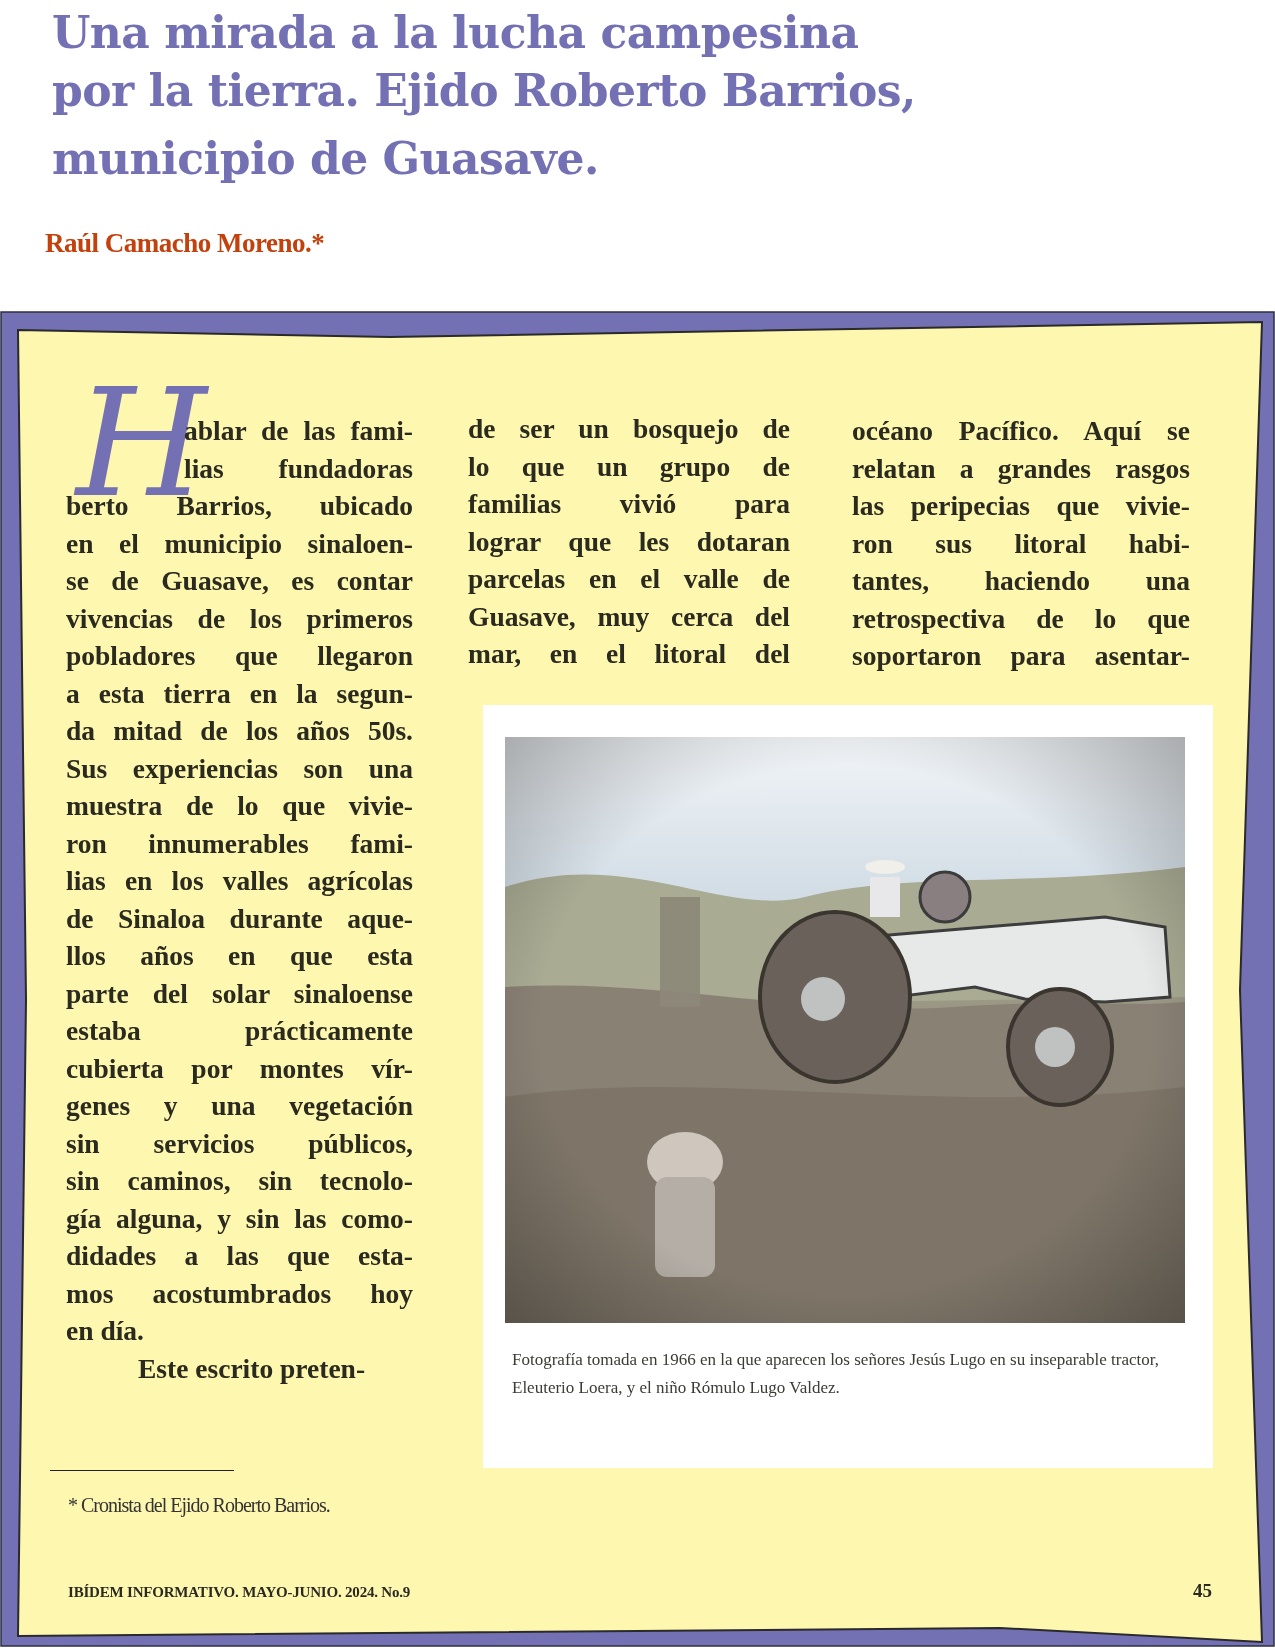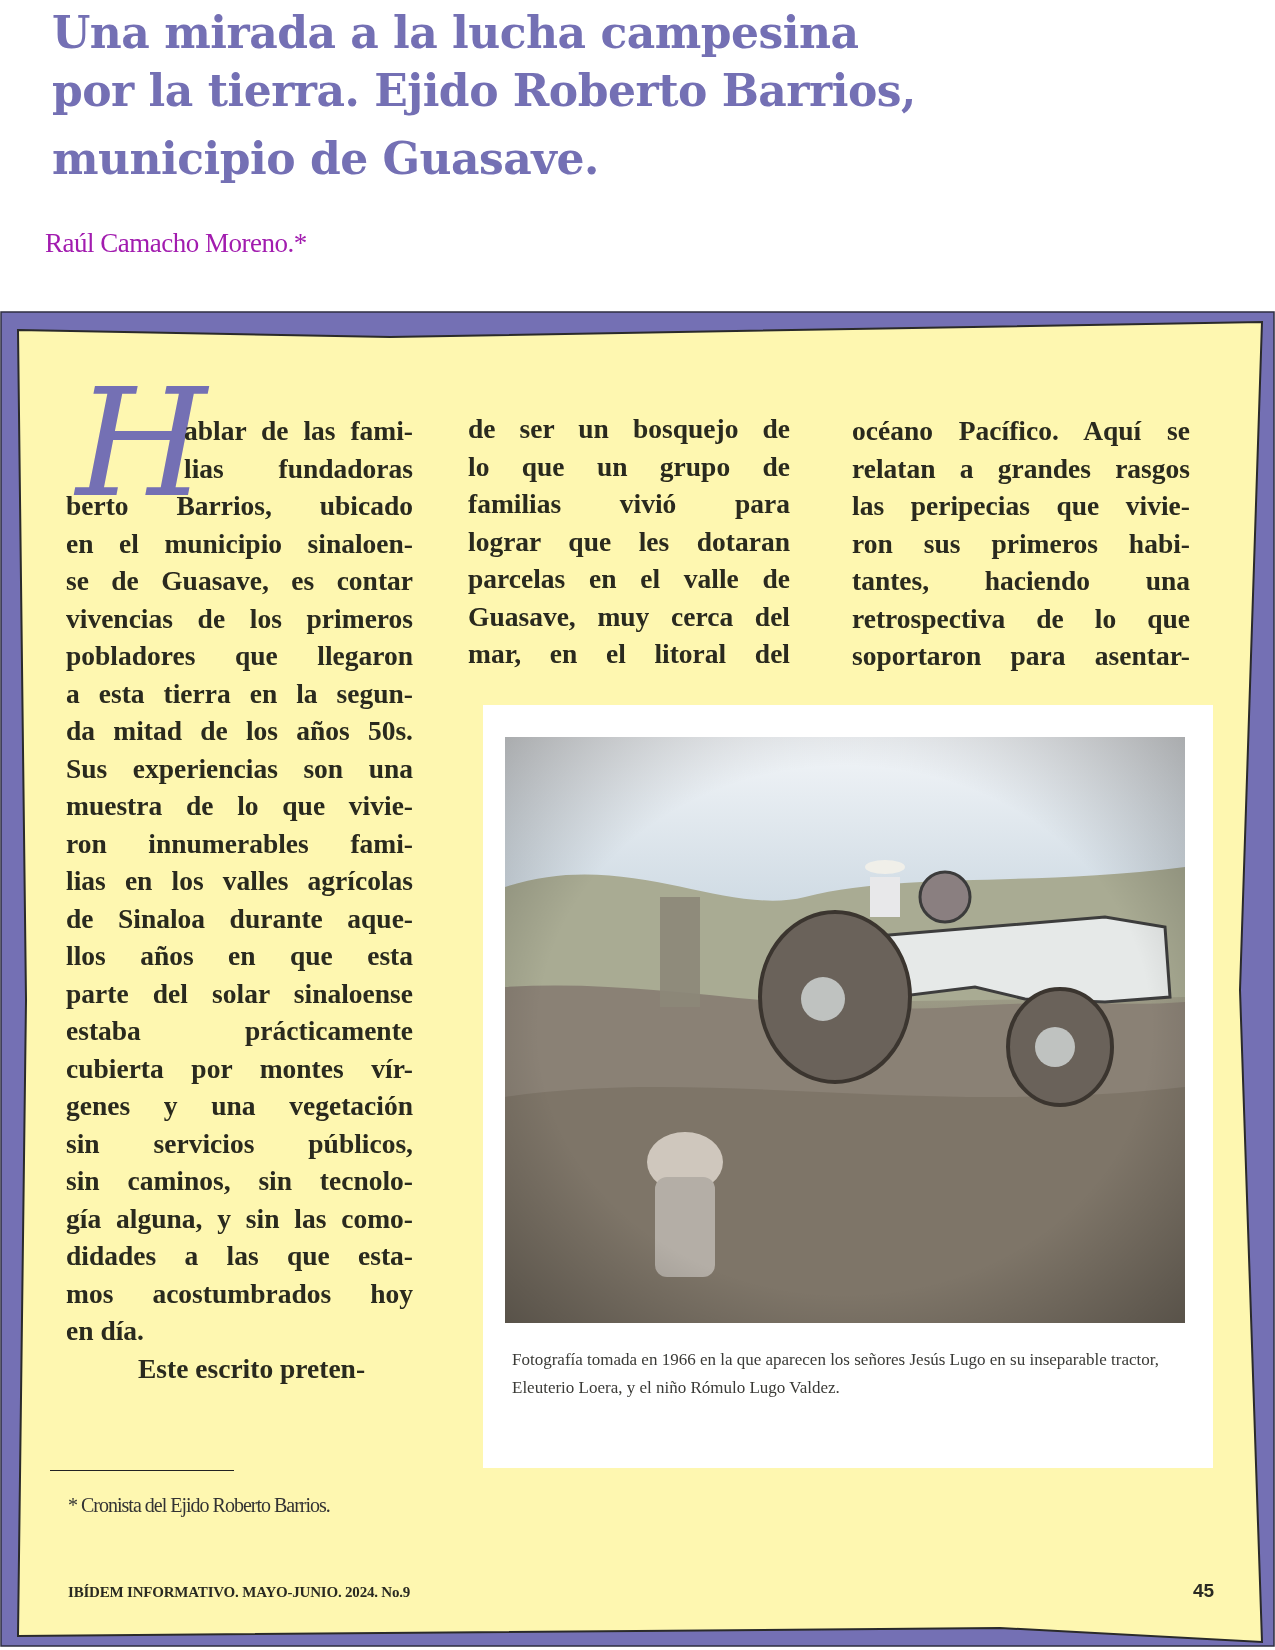--- a/index.html
+++ b/index.html
@@ -16,21 +16,21 @@
       font-size: 44px;
       line-height: 58px;
       letter-spacing: -0.5px;
       margin: 0;
     }
     .title .line { display: block; }
     .title .line3 { margin-top: 10px; }
     .author {
       position: absolute; left: 45px; top: 228px;
       font-family: "Liberation Serif", serif;
-      font-weight: normal; font-size: 27px; color: #a21caf;
+      font-weight: bold; font-size: 27px; color: #c2410c;
       letter-spacing: -0.5px;
     }
     svg.frame { position: absolute; left: 0; top: 0; }
     .col {
       position: absolute;
       font-family: "Liberation Serif", serif;
       font-weight: bold;
       font-size: 27.5px;
       line-height: 37.5px;
       color: #2a2a1e;
@@ -72,21 +72,21 @@
       font-family: "Liberation Serif", serif;
       font-size: 20px; color: #333; letter-spacing: -1px; text-align: center;
     }
     .footer-left {
       position: absolute; left: 68px; top: 1584px;
       font-family: "Liberation Serif", serif;
       font-weight: bold; font-size: 15px; color: #2a2a22; letter-spacing: -0.2px;
     }
     .page-num {
       position: absolute; left: 1193px; top: 1580px;
-      font-family: Liberation Sans, sans-serif;
+      font-family: Liberation Serif, serif;
       font-weight: bold; font-size: 19px; color: #2a2a22;
     }
   </style>
 </head>
 <body>
 
 <svg class="frame" width="1275" height="1650">
   <rect x="1" y="312" width="1273" height="1334" fill="#7470b4" stroke="#2e2e40" stroke-width="1.5"></rect>
   <path d="M18,330 L390,337 L1262,322 L1240,990 L1262,1642 L1000,1628 L18,1636 L26,1000 Z" fill="#fef7b0" stroke="#2a2a2a" stroke-width="2"></path>
 </svg>
@@ -137,21 +137,21 @@
   <span class="ln">lograr que les dotaran</span>
   <span class="ln">parcelas en el valle de</span>
   <span class="ln">Guasave, muy cerca del</span>
   <span class="ln">mar, en el litoral del</span>
 </div>
 
 <div class="col col3">
   <span class="ln">océano Pacífico. Aquí se</span>
   <span class="ln">relatan a grandes rasgos</span>
   <span class="ln">las peripecias que vivie-</span>
-  <span class="ln">ron sus primeros habi-</span>
+  <span class="ln">ron sus litoral habi-</span>
   <span class="ln">tantes, haciendo una</span>
   <span class="ln">retrospectiva de lo que</span>
   <span class="ln">soportaron para asentar-</span>
 </div>
 
 <div class="photo-box"></div>
 
 <div class="photo" title="Fotografía de 1966: tractor en terreno de monte con un hombre conduciendo, otro hombre de pie y un niño con sombrero en primer plano">
   <svg width="680" height="586" viewBox="0 0 680 586">
     <defs>

